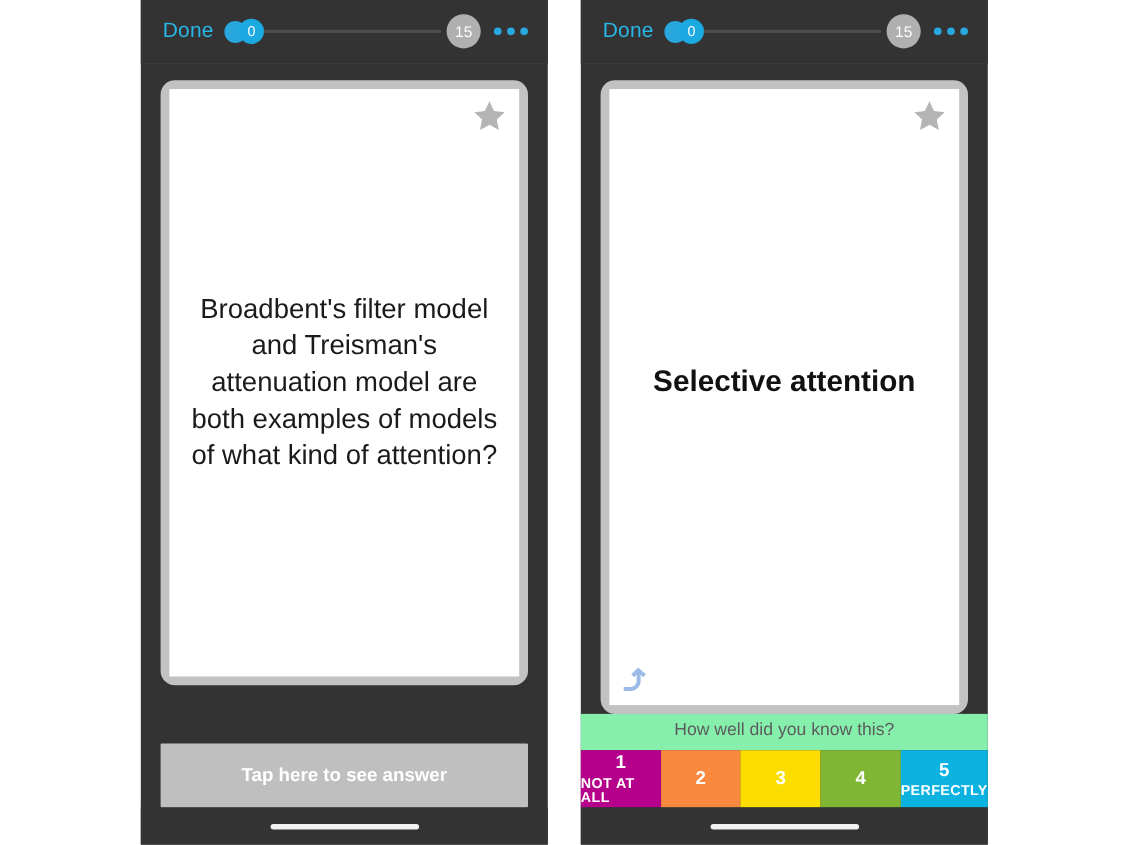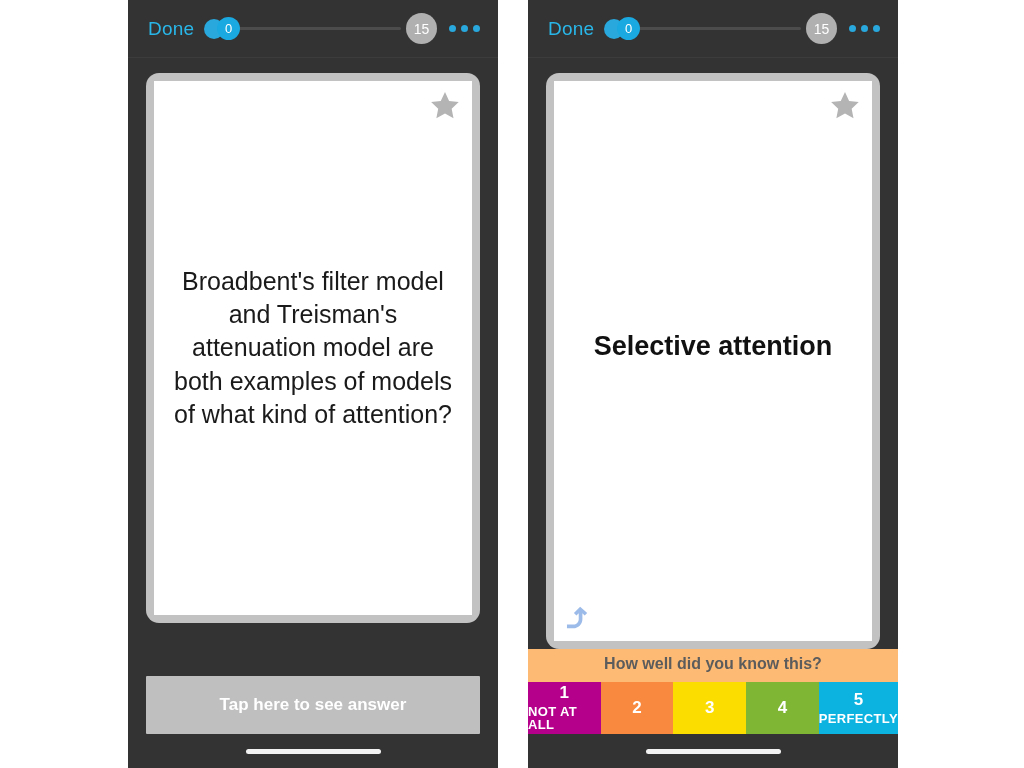--- a/index.html
+++ b/index.html
@@ -189,23 +189,23 @@
   }
 
   
   .bottom-right {
     flex: 0 0 auto;
   }
   .rate-prompt {
     text-align: center;
     color: #5c5c5c;
     font-size: 16px;
-    font-weight: bold;
+    font-weight: normal;
     padding: 6px 0 9px 0;
-    background: #fdba74;
+    background: #86efac;
   }
   .rate-row {
     display: flex;
     height: 52px;
   }
   .rate-btn {
     flex: 1;
     display: flex;
     flex-direction: column;
     align-items: center;

